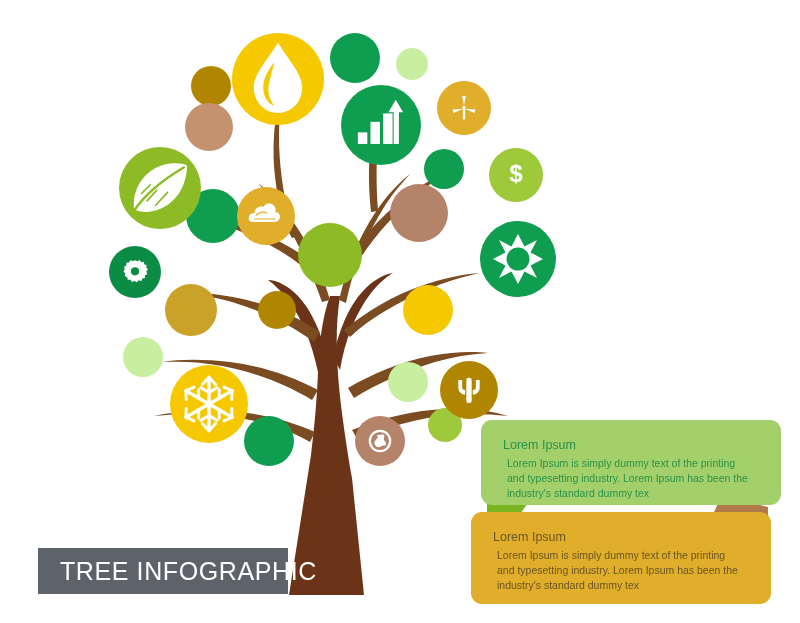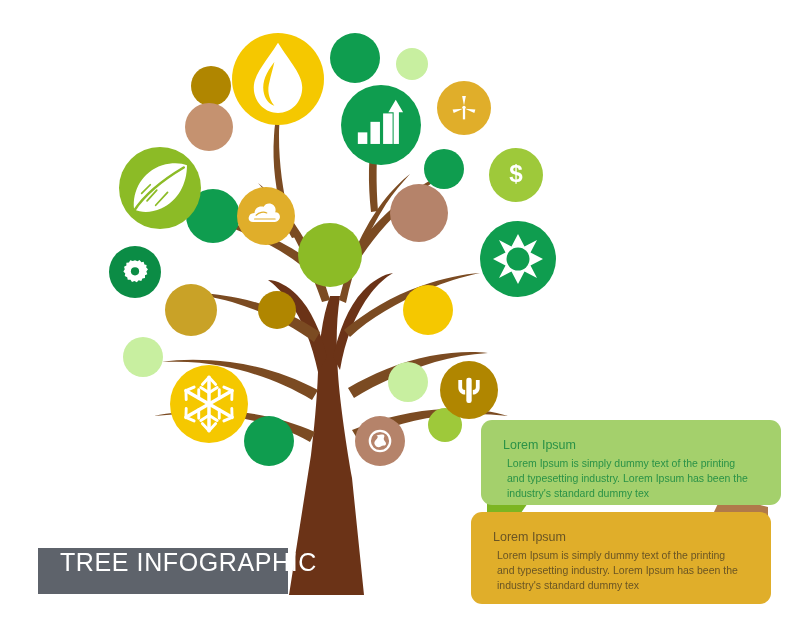--- a/index.html
+++ b/index.html
@@ -22,21 +22,21 @@
     inset: 0;
   }
   .title-banner {
     position: absolute;
     left: 38px;
     top: 548px;
     width: 250px;
     height: 46px;
     background: #5e636b;
     display: flex;
-    align-items: flex-start;
+    align-items: center;
     z-index: 6;
   }
   .title-banner .title-text {
     color: #ffffff;
     font-size: 25px;
     letter-spacing: 0.6px;
     padding-left: 22px;
     font-weight: 400;
     white-space: nowrap;
   }

